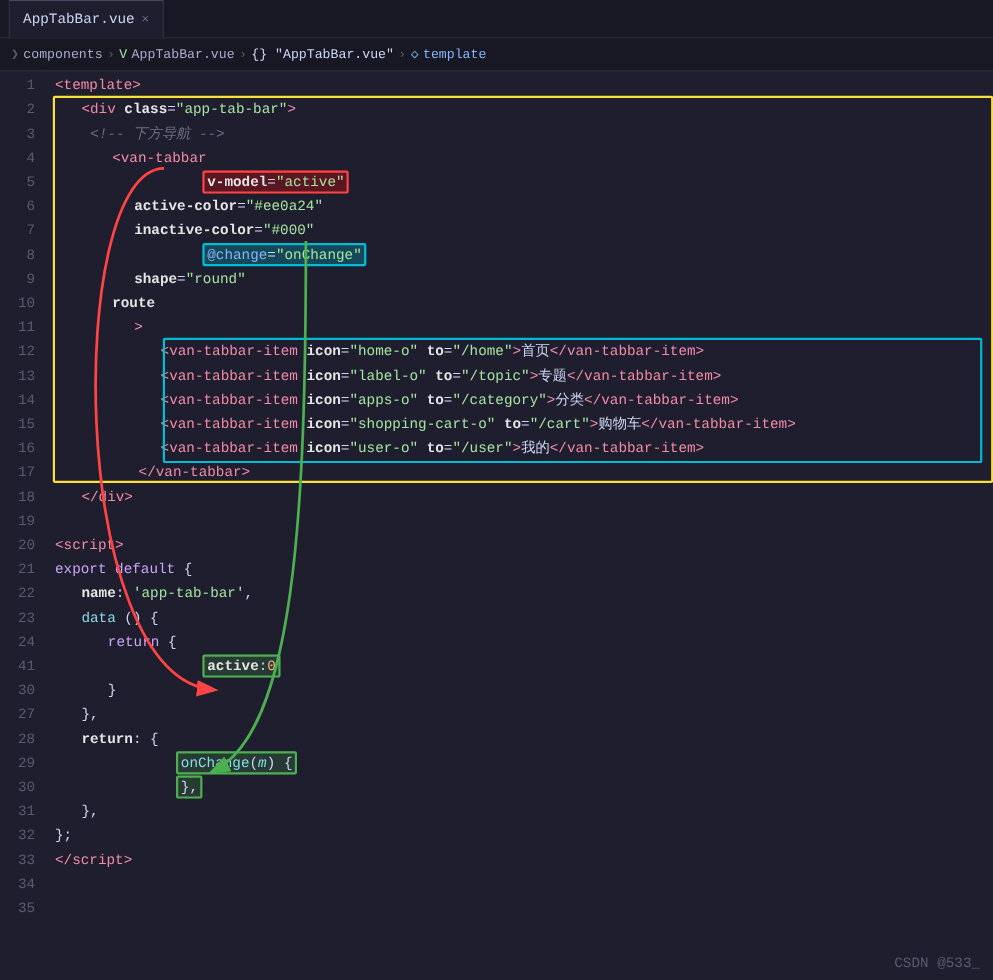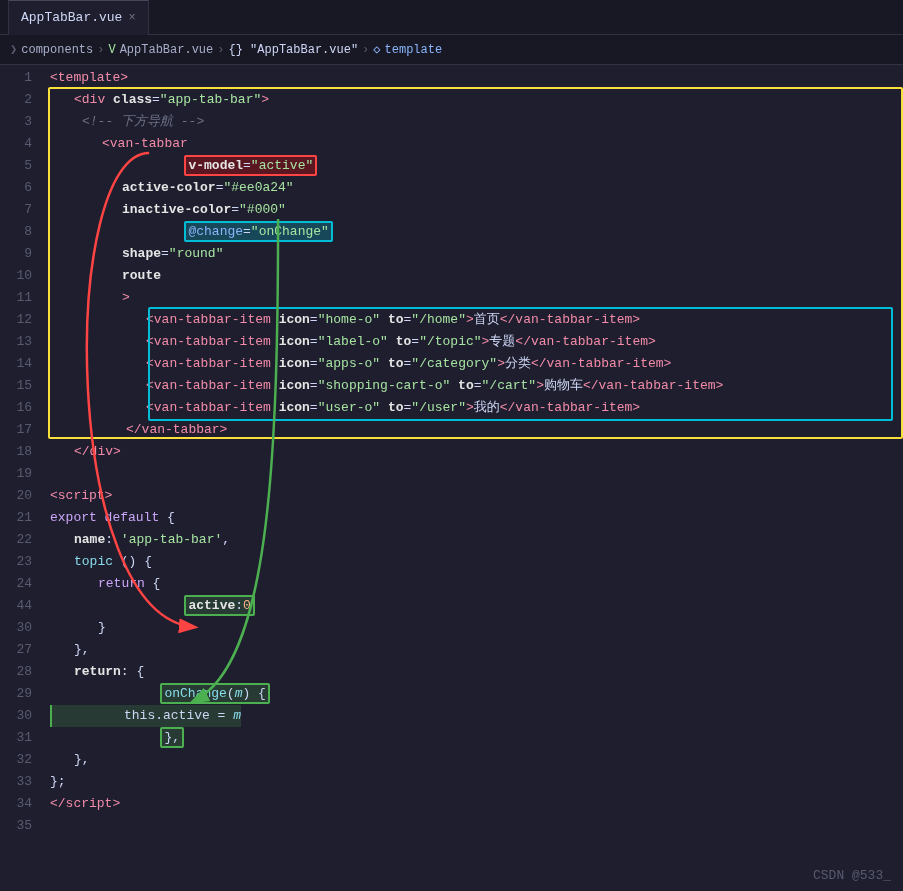--- a/index.html
+++ b/index.html
@@ -211,21 +211,21 @@
     <div class="line-number">15</div>
     <div class="line-number">16</div>
     <div class="line-number">17</div>
     <div class="line-number">18</div>
     <div class="line-number">19</div>
     <div class="line-number">20</div>
     <div class="line-number">21</div>
     <div class="line-number">22</div>
     <div class="line-number">23</div>
     <div class="line-number">24</div>
-    <div class="line-number">44</div>
+    <div class="line-number">41</div>
     <div class="line-number">30</div>
     <div class="line-number">27</div>
     <div class="line-number">28</div>
     <div class="line-number">29</div>
     <div class="line-number">30</div>
     <div class="line-number">31</div>
     <div class="line-number">32</div>
     <div class="line-number">33</div>
     <div class="line-number">34</div>
     <div class="line-number">35</div>
@@ -271,21 +271,21 @@
       <span style="padding-left:72px">
         <span class="highlight-teal"><span style="color:#89b4fa">@change</span>=<span style="color:#a6e3a1">"onChange"</span></span>
       </span>
     </div>
 
     <div class="code-line">
       <span style="padding-left:72px"><span class="attr-name">shape</span>=<span class="attr-value">"round"</span></span>
     </div>
 
     <div class="code-line">
-      <span style="padding-left:72px"><span class="attr-name">route</span></span>
+      <span style="padding-left:52px"><span class="attr-name">route</span></span>
     </div>
 
     <div class="code-line">
       <span style="padding-left:72px"><span class="tag">&gt;</span></span>
     </div>
 
     <div class="code-line">
       <span style="padding-left:96px"><span class="tag">&lt;van-tabbar-item</span> <span class="attr-name">icon</span>=<span class="attr-value">"home-o"</span> <span class="attr-name">to</span>=<span class="attr-value">"/home"</span><span class="tag">&gt;</span><span class="plain">首页</span><span class="tag">&lt;/van-tabbar-item&gt;</span></span>
     </div>
 
@@ -322,21 +322,21 @@
 
     <div class="code-line">
       <span class="keyword">export default</span><span class="plain"> {</span>
     </div>
 
     <div class="code-line">
       <span style="padding-left:24px"><span class="attr-name">name</span><span class="plain">: </span><span class="string">'app-tab-bar'</span><span class="plain">,</span></span>
     </div>
 
     <div class="code-line">
-      <span style="padding-left:24px"><span class="func">topic</span><span class="plain"> () {</span></span>
+      <span style="padding-left:24px"><span class="func">data</span><span class="plain"> () {</span></span>
     </div>
 
     <div class="code-line">
       <span style="padding-left:48px"><span class="keyword">return</span><span class="plain"> {</span></span>
     </div>
 
     <div class="code-line">
       <span style="padding-left:72px">
         <span class="highlight-green"><span class="attr-name">active</span><span class="plain">:</span><span class="number">0</span></span>
       </span>
@@ -353,23 +353,20 @@
     <div class="code-line">
       <span style="padding-left:24px"><span class="attr-name">return</span><span class="plain">: {</span></span>
     </div>
 
     <div class="code-line">
       <span style="padding-left:48px">
         <span style="border:2px solid #4caf50; background:#4caf5033; padding:1px 2px; border-radius:2px;"><span class="func">onChange</span><span class="plain">(</span><span class="italic-var">m</span><span class="plain">) {</span></span>
       </span>
     </div>
 
-    <div class="code-line">
-      <span style="padding-left:72px; border-left:2px solid #4caf50; background:#4caf5033;"><span class="plain">this.active = </span><span class="italic-var">m</span></span>
-    </div>
 
     <div class="code-line">
       <span style="padding-left:48px">
         <span style="border:2px solid #4caf50; background:#4caf5033; padding:1px 2px; border-radius:2px;"><span class="plain">},</span></span>
       </span>
     </div>
 
     <div class="code-line">
       <span style="padding-left:24px"><span class="plain">},</span></span>
     </div>

